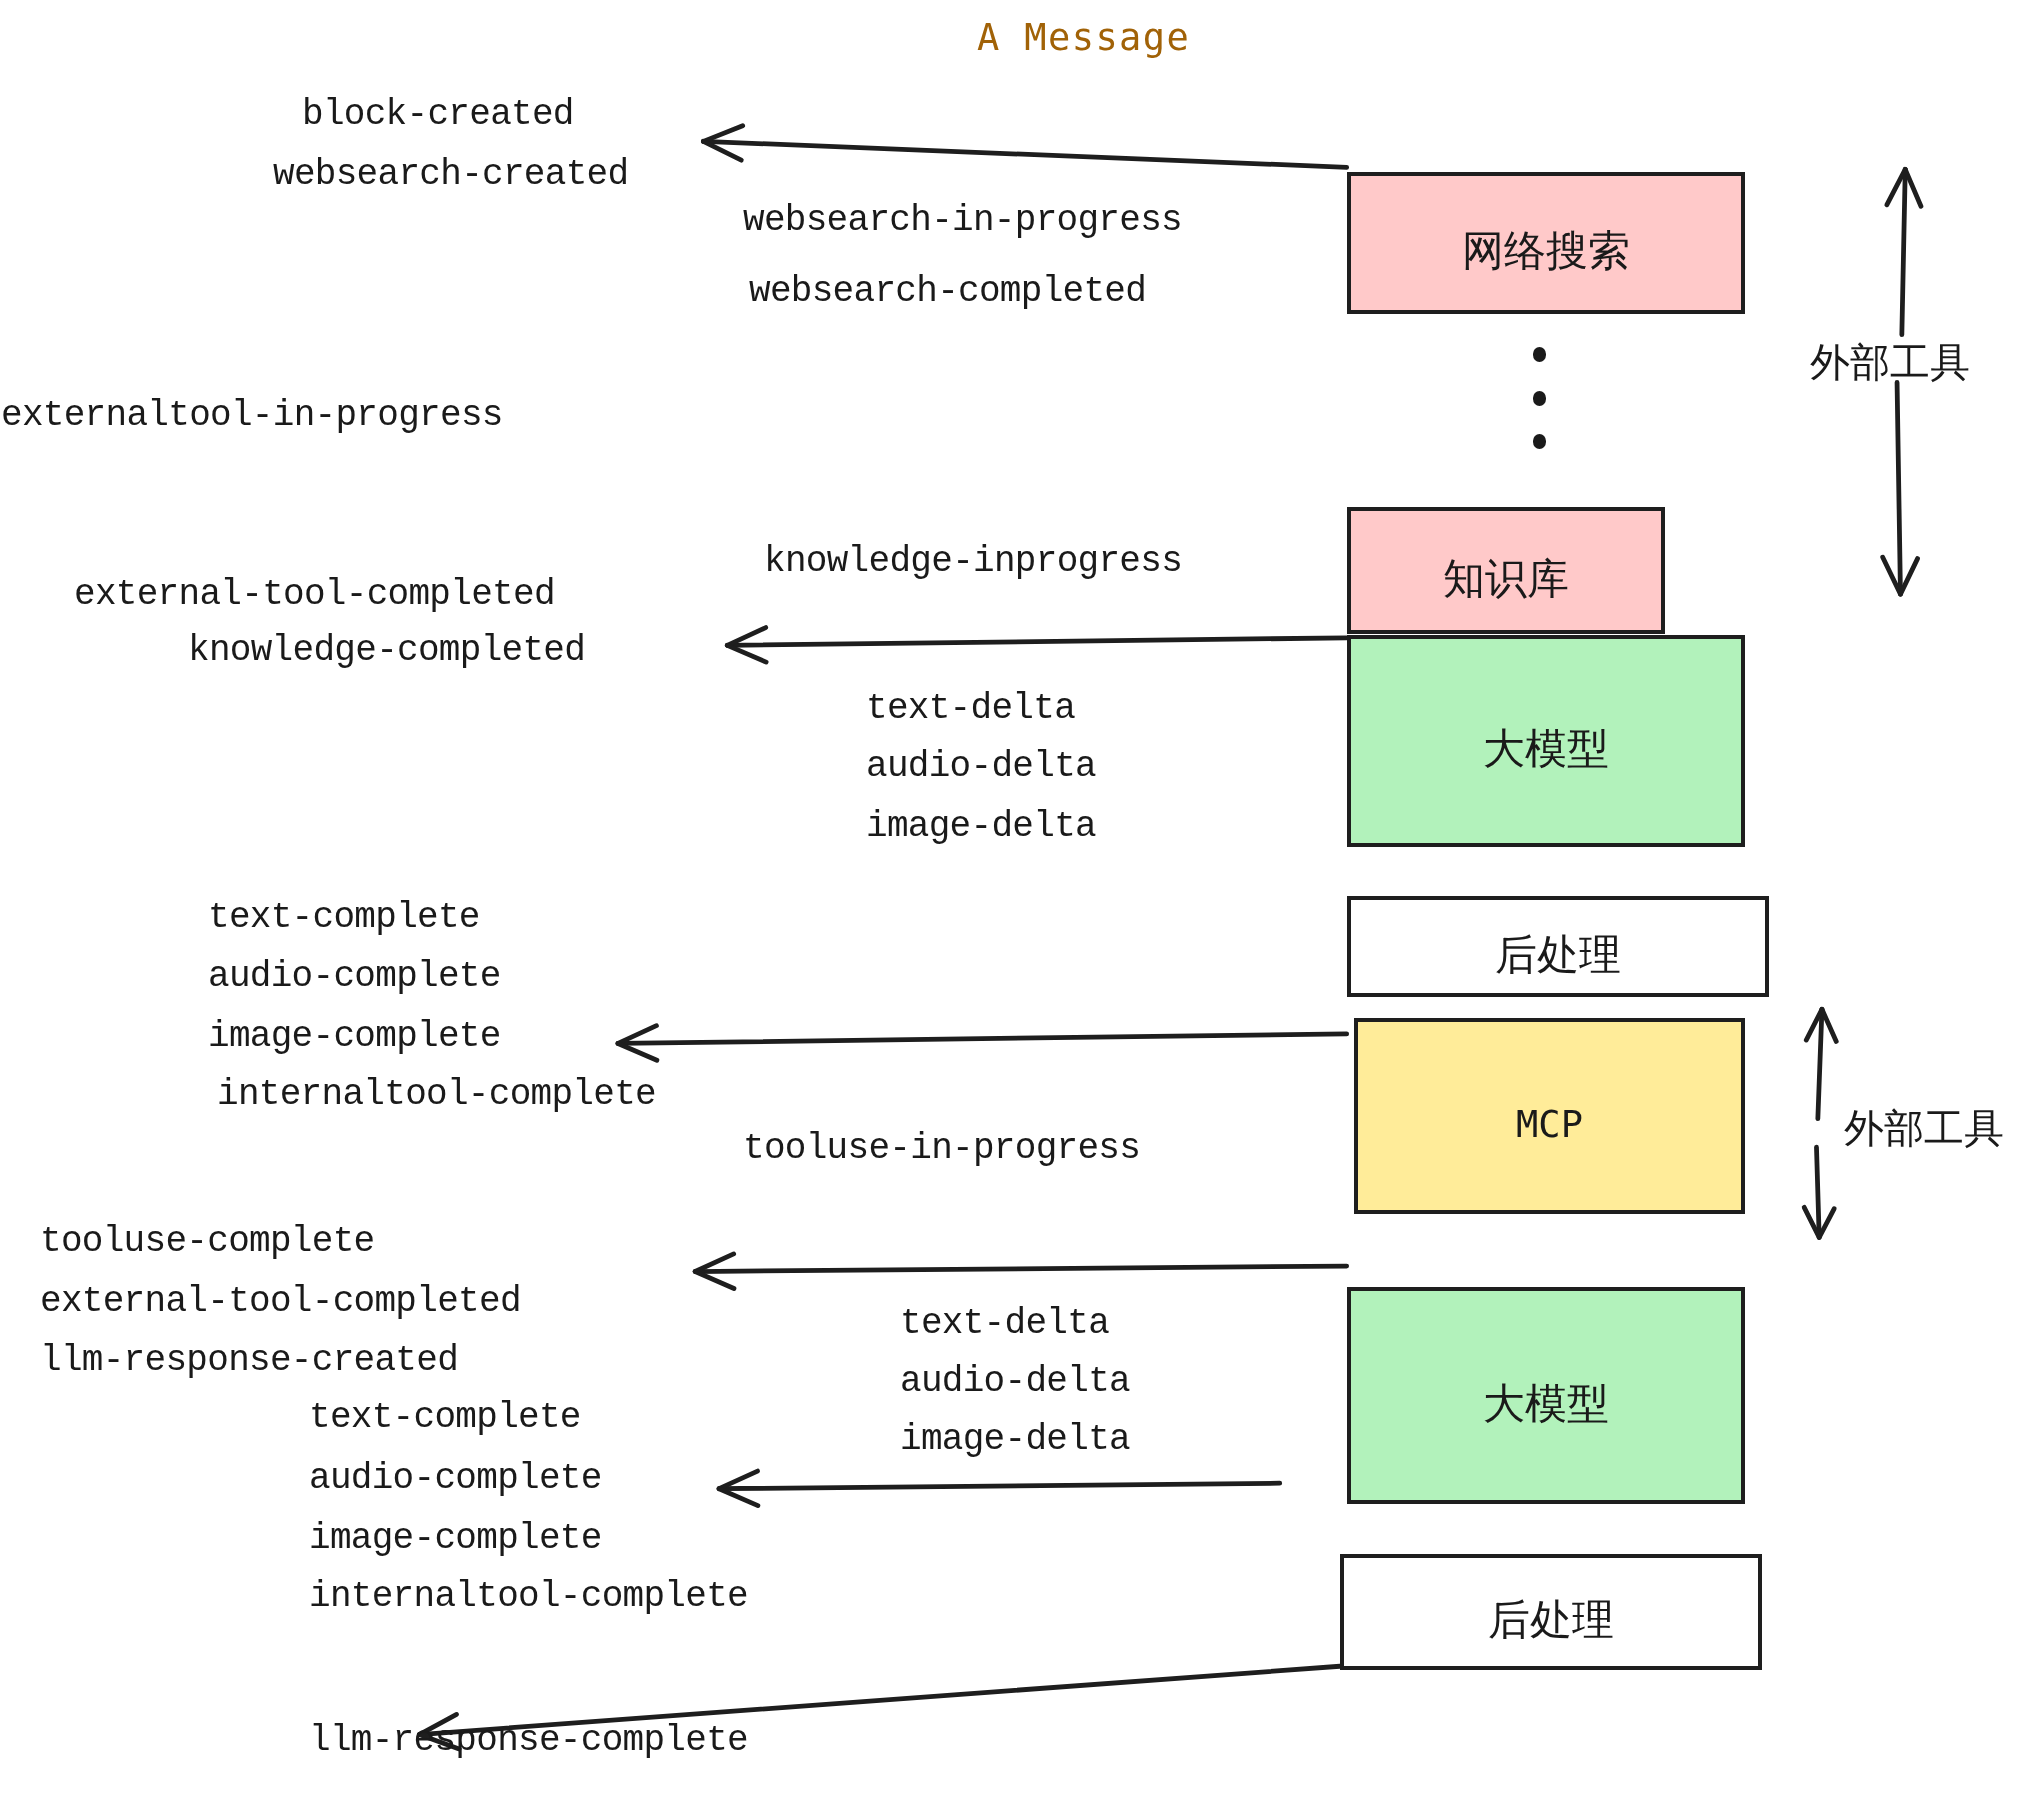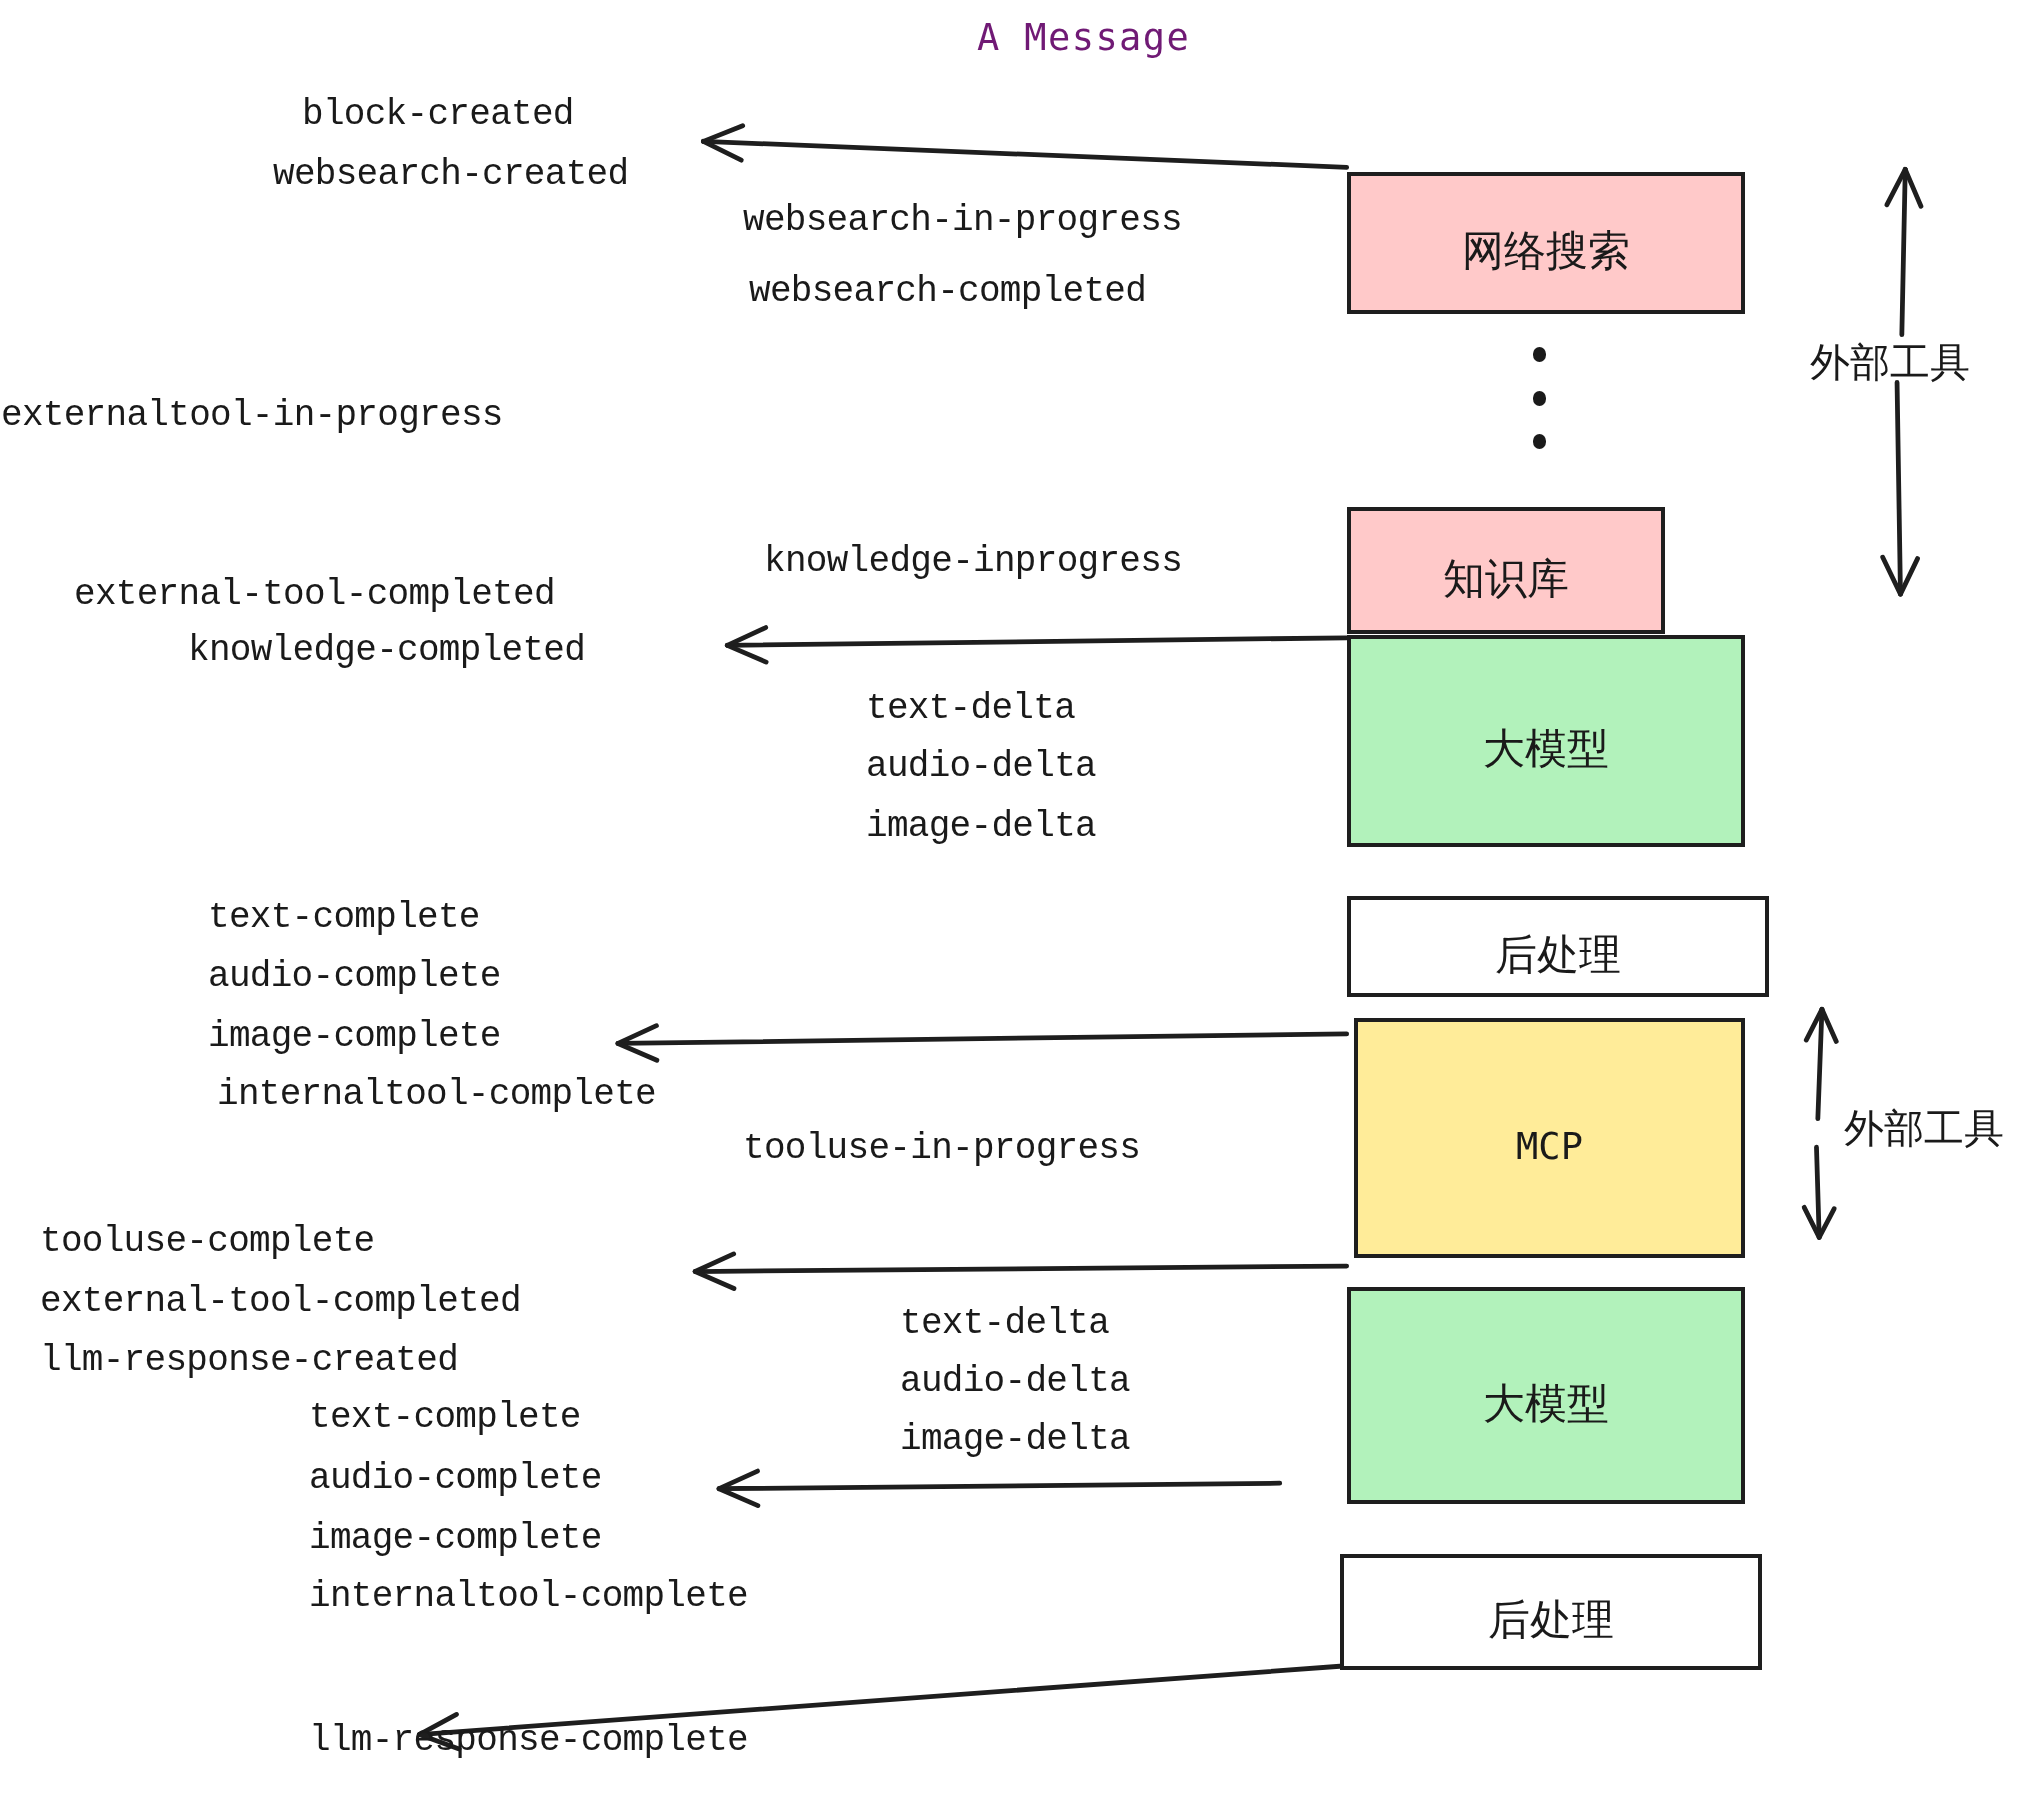--- a/index.html
+++ b/index.html
@@ -20,21 +20,21 @@
     font-family: Liberation Mono, monospace;
     font-size: 36px;
     color: #1a1a1a;
     white-space: nowrap;
     letter-spacing: -0.7px;
   }
   .title {
     position: absolute;
     font-family: "DejaVu Sans Mono", "Liberation Mono", monospace;
     font-size: 37px;
-    color: #701a75;
+    color: #a16207;
     white-space: nowrap;
     letter-spacing: 1.4px;
   }
   .box {
     position: absolute;
     border: 4.1px solid #1e1e1e;
     box-sizing: border-box;
     display: flex;
     align-items: center;
     justify-content: center;
@@ -147,21 +147,21 @@
       </div>
       <div class="box" style="left: 1347px; top: 507px; width: 318px; height: 127px; background: rgb(255, 201, 201);">
         <span class="box-label">知识库</span>
       </div>
       <div class="box" style="left: 1347px; top: 635px; width: 398px; height: 212px; background: rgb(178, 242, 187);">
         <span class="box-label">大模型</span>
       </div>
       <div class="box" style="left: 1347px; top: 896px; width: 422px; height: 101px; background: rgb(255, 255, 255);">
         <span class="box-label">后处理</span>
       </div>
-      <div class="box" style="left: 1354px; top: 1018px; width: 391px; height: 240px; background: rgb(255, 236, 153);">
+      <div class="box" style="left: 1354px; top: 1018px; width: 391px; height: 196px; background: rgb(255, 236, 153);">
         <span class="box-label latin">MCP</span>
       </div>
       <div class="box" style="left: 1347px; top: 1287px; width: 398px; height: 217px; background: rgb(178, 242, 187);">
         <span class="box-label">大模型</span>
       </div>
       <div class="box" style="left: 1340px; top: 1554px; width: 422px; height: 116px; background: rgb(255, 255, 255);">
         <span class="box-label">后处理</span>
       </div>
     </div>
 

